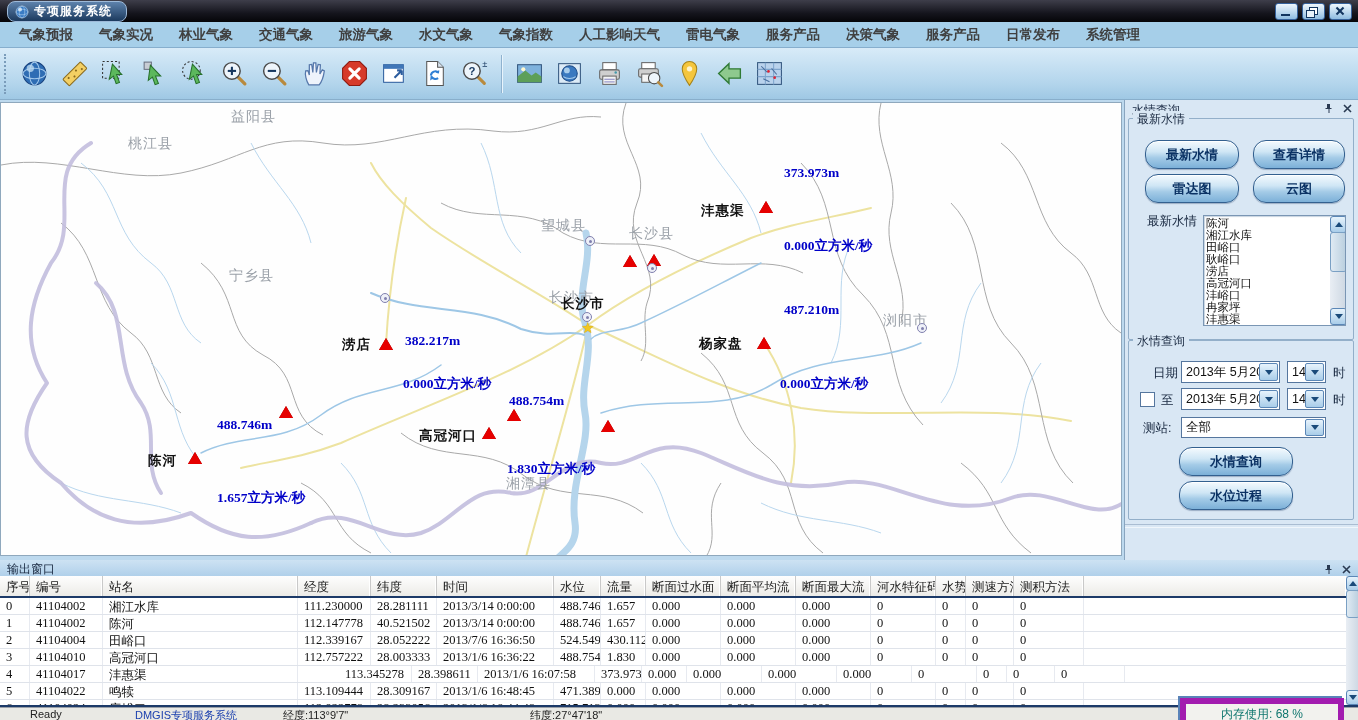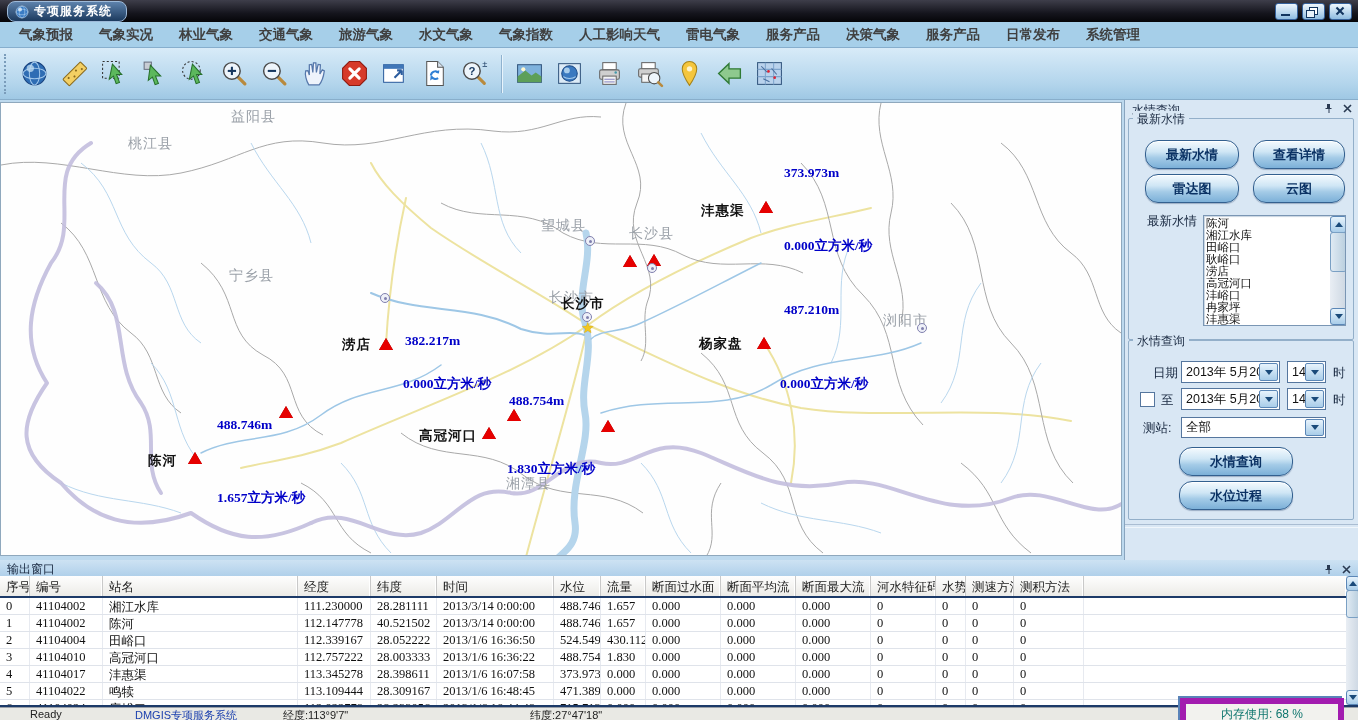--- a/index.html
+++ b/index.html
@@ -558,21 +558,21 @@
           <div class="td" style="width: 48px;">0</div>
           <div class="td" style="width: 70px;">0</div>
           <div class="td" style="flex: 1 1 0%; border-right: none;"></div>
         </div>
         <div class="tr">
           <div class="td" style="width: 30px;">2</div>
           <div class="td" style="width: 73px;">41104004</div>
           <div class="td" style="width: 195px;">田峪口</div>
           <div class="td" style="width: 73px;">112.339167</div>
           <div class="td" style="width: 66px;">28.052222</div>
-          <div class="td" style="width: 117px;">2013/1/6 16:36:50</div>
+          <div class="td" style="width: 117px;">2013/7/6 16:36:50</div>
           <div class="td" style="width: 47px;">524.549</div>
           <div class="td" style="width: 45px;">430.112</div>
           <div class="td" style="width: 75px;">0.000</div>
           <div class="td" style="width: 75px;">0.000</div>
           <div class="td" style="width: 75px;">0.000</div>
           <div class="td" style="width: 65px;">0</div>
           <div class="td" style="width: 30px;">0</div>
           <div class="td" style="width: 48px;">0</div>
           <div class="td" style="width: 70px;">0</div>
           <div class="td" style="flex: 1 1 0%; border-right: none;"></div>
@@ -592,21 +592,21 @@
           <div class="td" style="width: 65px;">0</div>
           <div class="td" style="width: 30px;">0</div>
           <div class="td" style="width: 48px;">0</div>
           <div class="td" style="width: 70px;">0</div>
           <div class="td" style="flex: 1 1 0%; border-right: none;"></div>
         </div>
         <div class="tr">
           <div class="td" style="width: 30px;">4</div>
           <div class="td" style="width: 73px;">41104017</div>
           <div class="td" style="width: 195px;">沣惠渠</div>
-          <div class="td" style="width: 73px;">113.345278</div>
+          <div class="td" style="width: 73px; margin-left: 41px;">113.345278</div>
           <div class="td" style="width: 66px;">28.398611</div>
           <div class="td" style="width: 117px;">2013/1/6 16:07:58</div>
           <div class="td" style="width: 47px;">373.973</div>
           <div class="td" style="width: 45px;">0.000</div>
           <div class="td" style="width: 75px;">0.000</div>
           <div class="td" style="width: 75px;">0.000</div>
           <div class="td" style="width: 75px;">0.000</div>
           <div class="td" style="width: 65px;">0</div>
           <div class="td" style="width: 30px;">0</div>
           <div class="td" style="width: 48px;">0</div>

